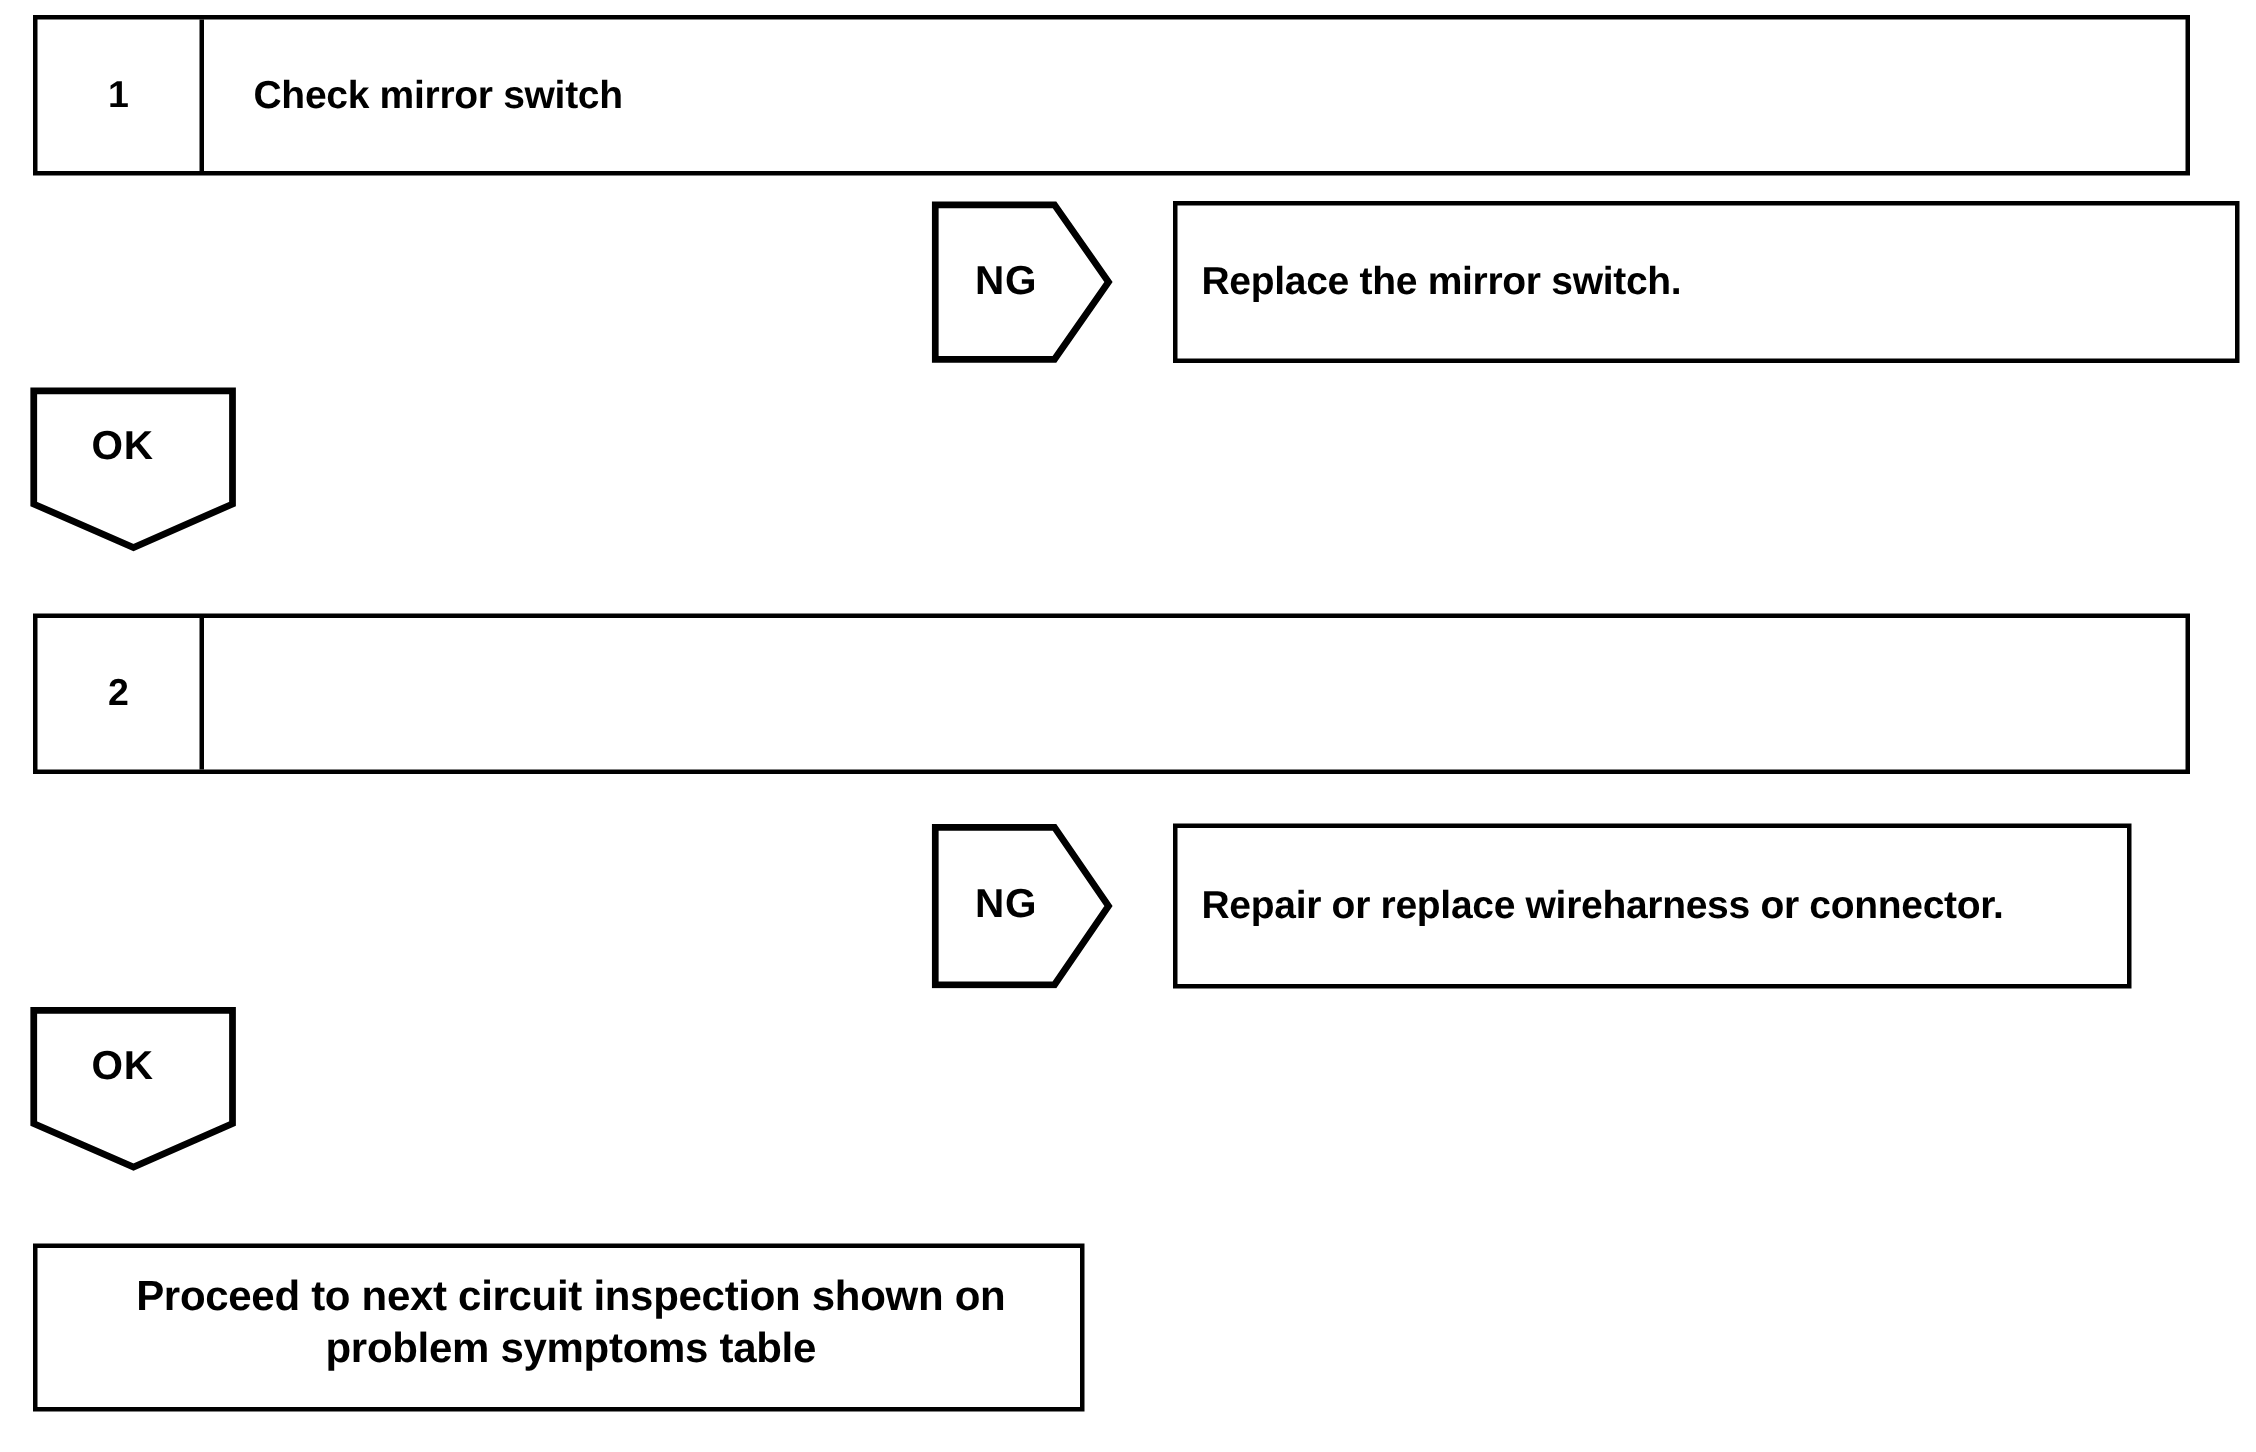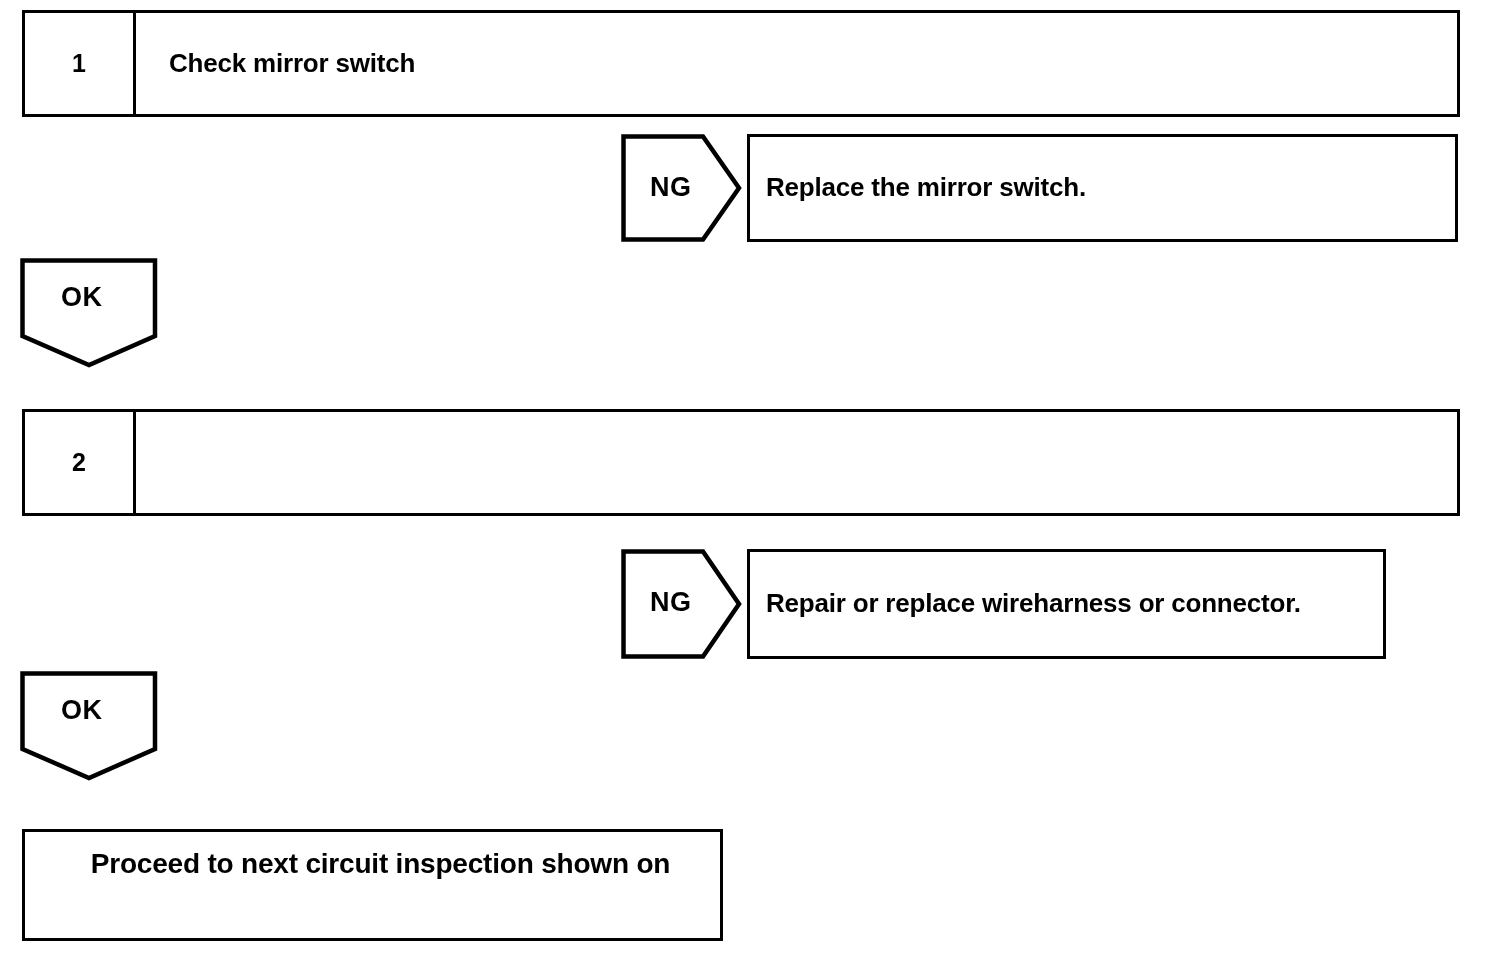--- a/index.html
+++ b/index.html
@@ -70,20 +70,21 @@
     box-sizing: border-box;
     border: 3px solid #000;
     background: #fff;
     display: flex;
     align-items: center;
     padding-left: 16px;
     font-size: 26px;
     font-weight: bold;
     line-height: 1.22;
     letter-spacing: -0.2px;
+    margin-left: 35px;
   }
 
   
   .final-box {
     position: absolute;
     box-sizing: border-box;
     border: 3px solid #000;
     background: #fff;
     padding: 14px 10px 0 26px;
     font-size: 28px;
@@ -160,15 +161,16 @@
 
   <div class="tag tag-ok" style="left:20px; top:671px; width:140px; height:112px;">
     <svg width="140" height="112" viewBox="0 0 140 112">
       <polygon points="2.5,2.5 135,2.5 135,78 69,107 2.5,78" fill="#ffffff" stroke="#000000" stroke-width="4.5" stroke-linejoin="miter"></polygon>
     </svg>
     <span class="tag-label">OK</span>
   </div>
 
   <div class="final-box" style="left:22px; top:829px; width:701px; height:112px;">
     <div>Proceed to next circuit inspection shown on</div>
+    <div>problem symptoms table</div>
   </div>
 
 </div>
 
 </body></html>

